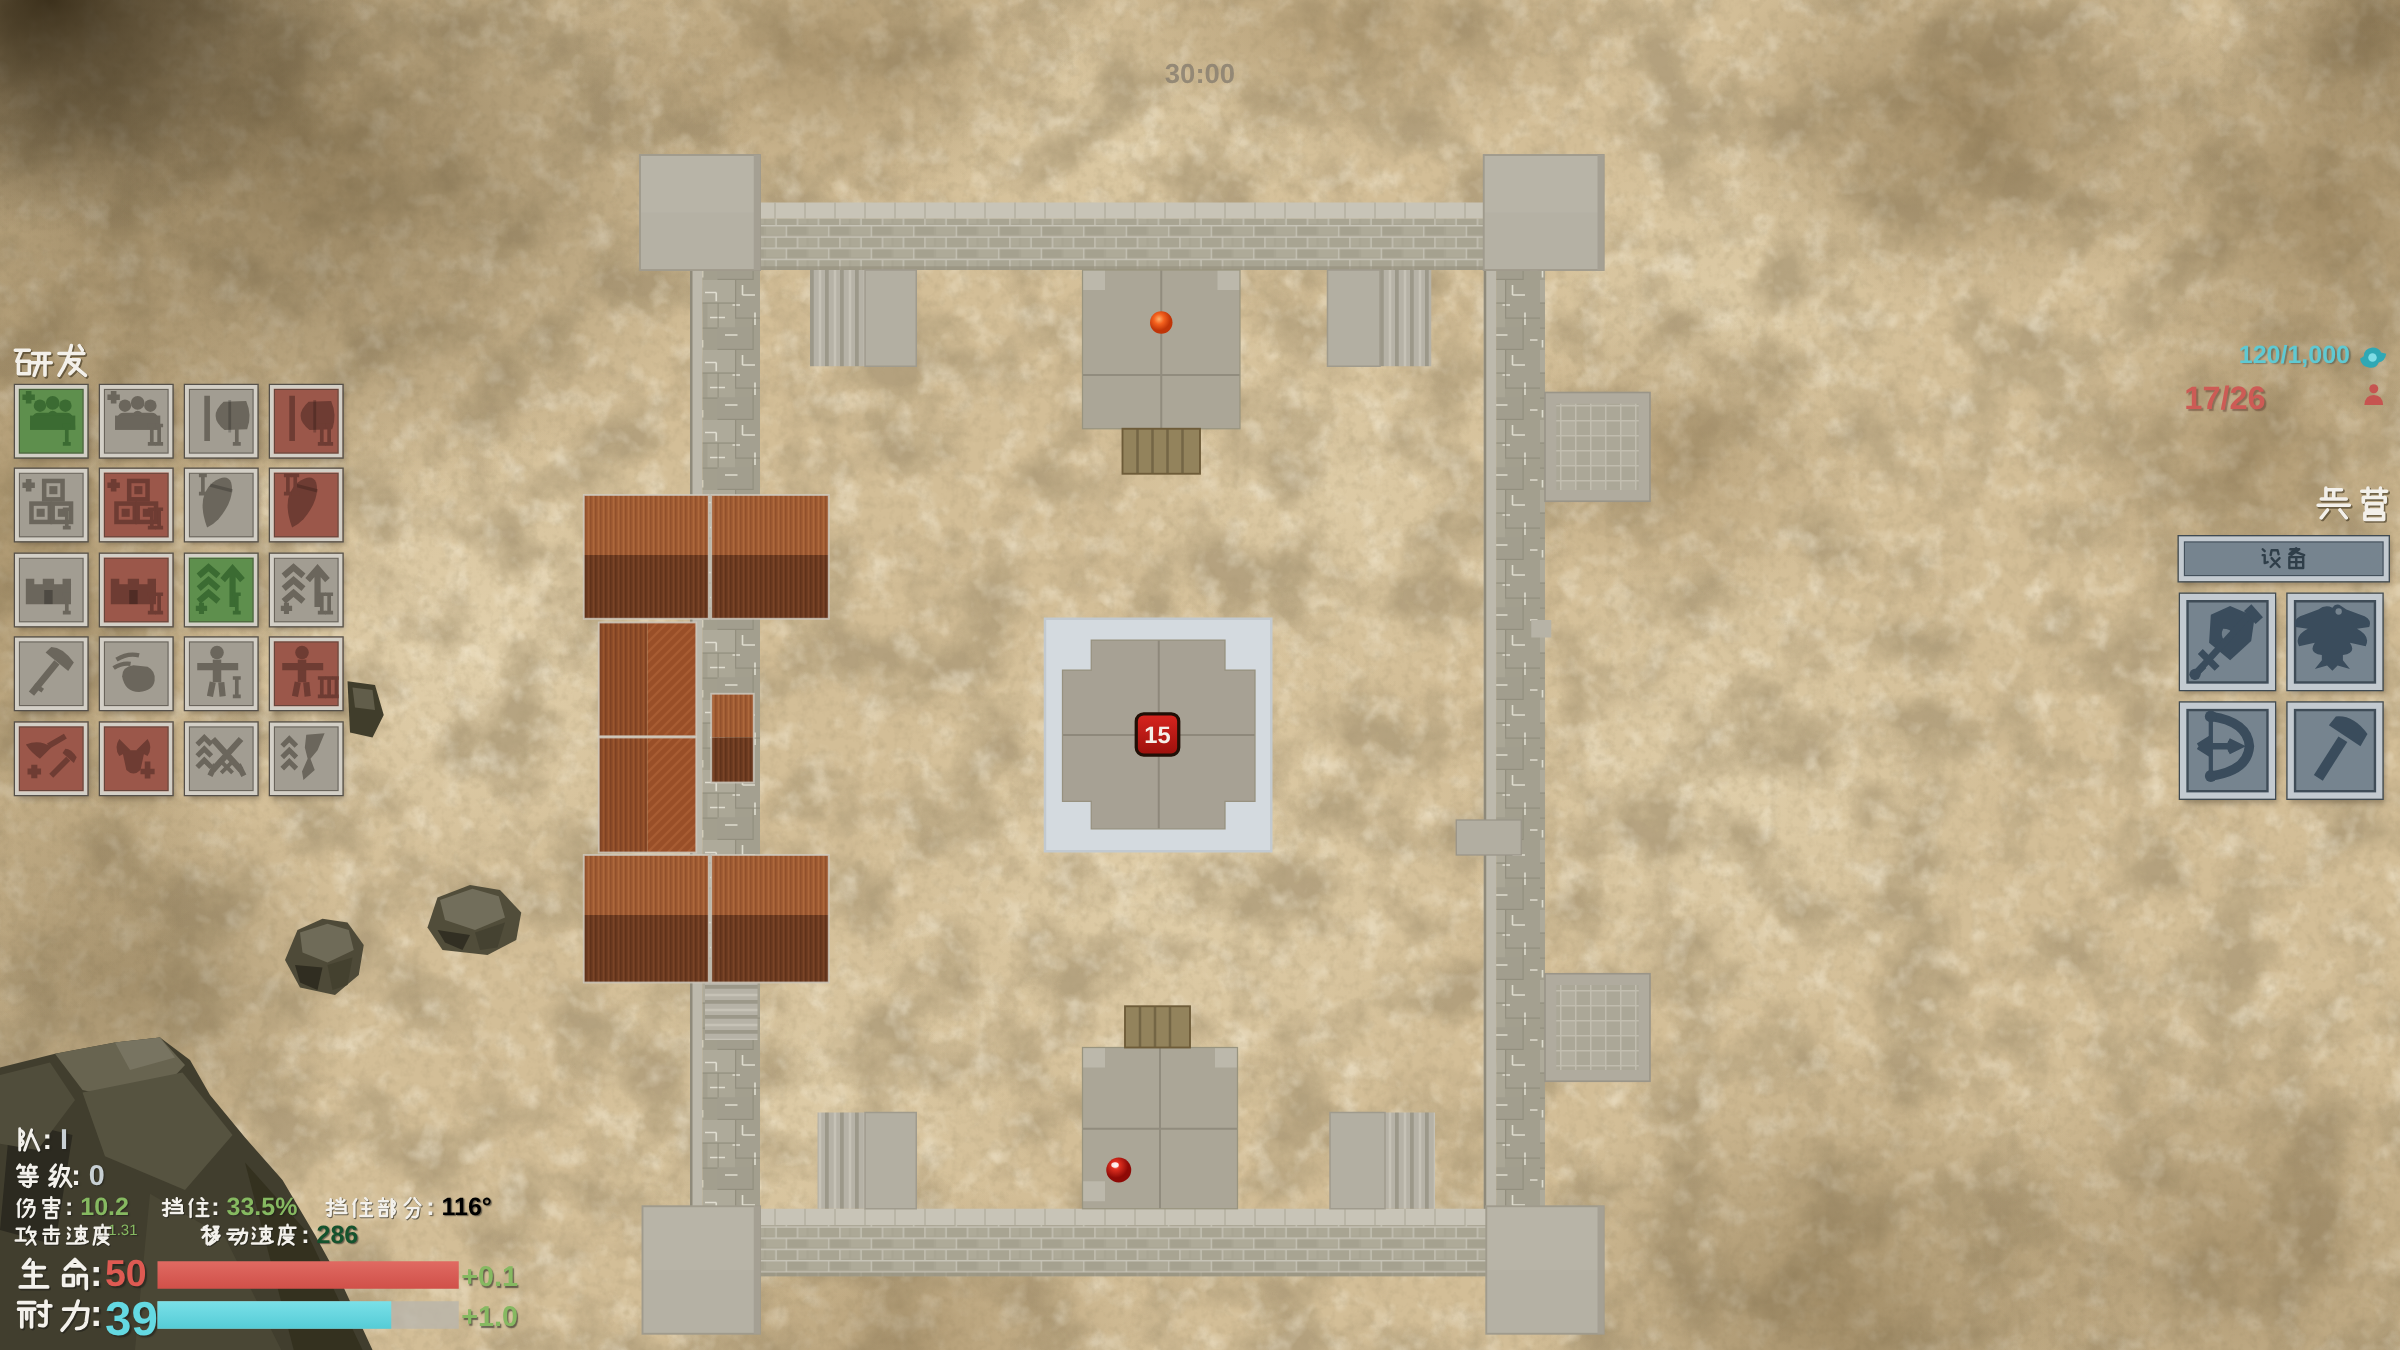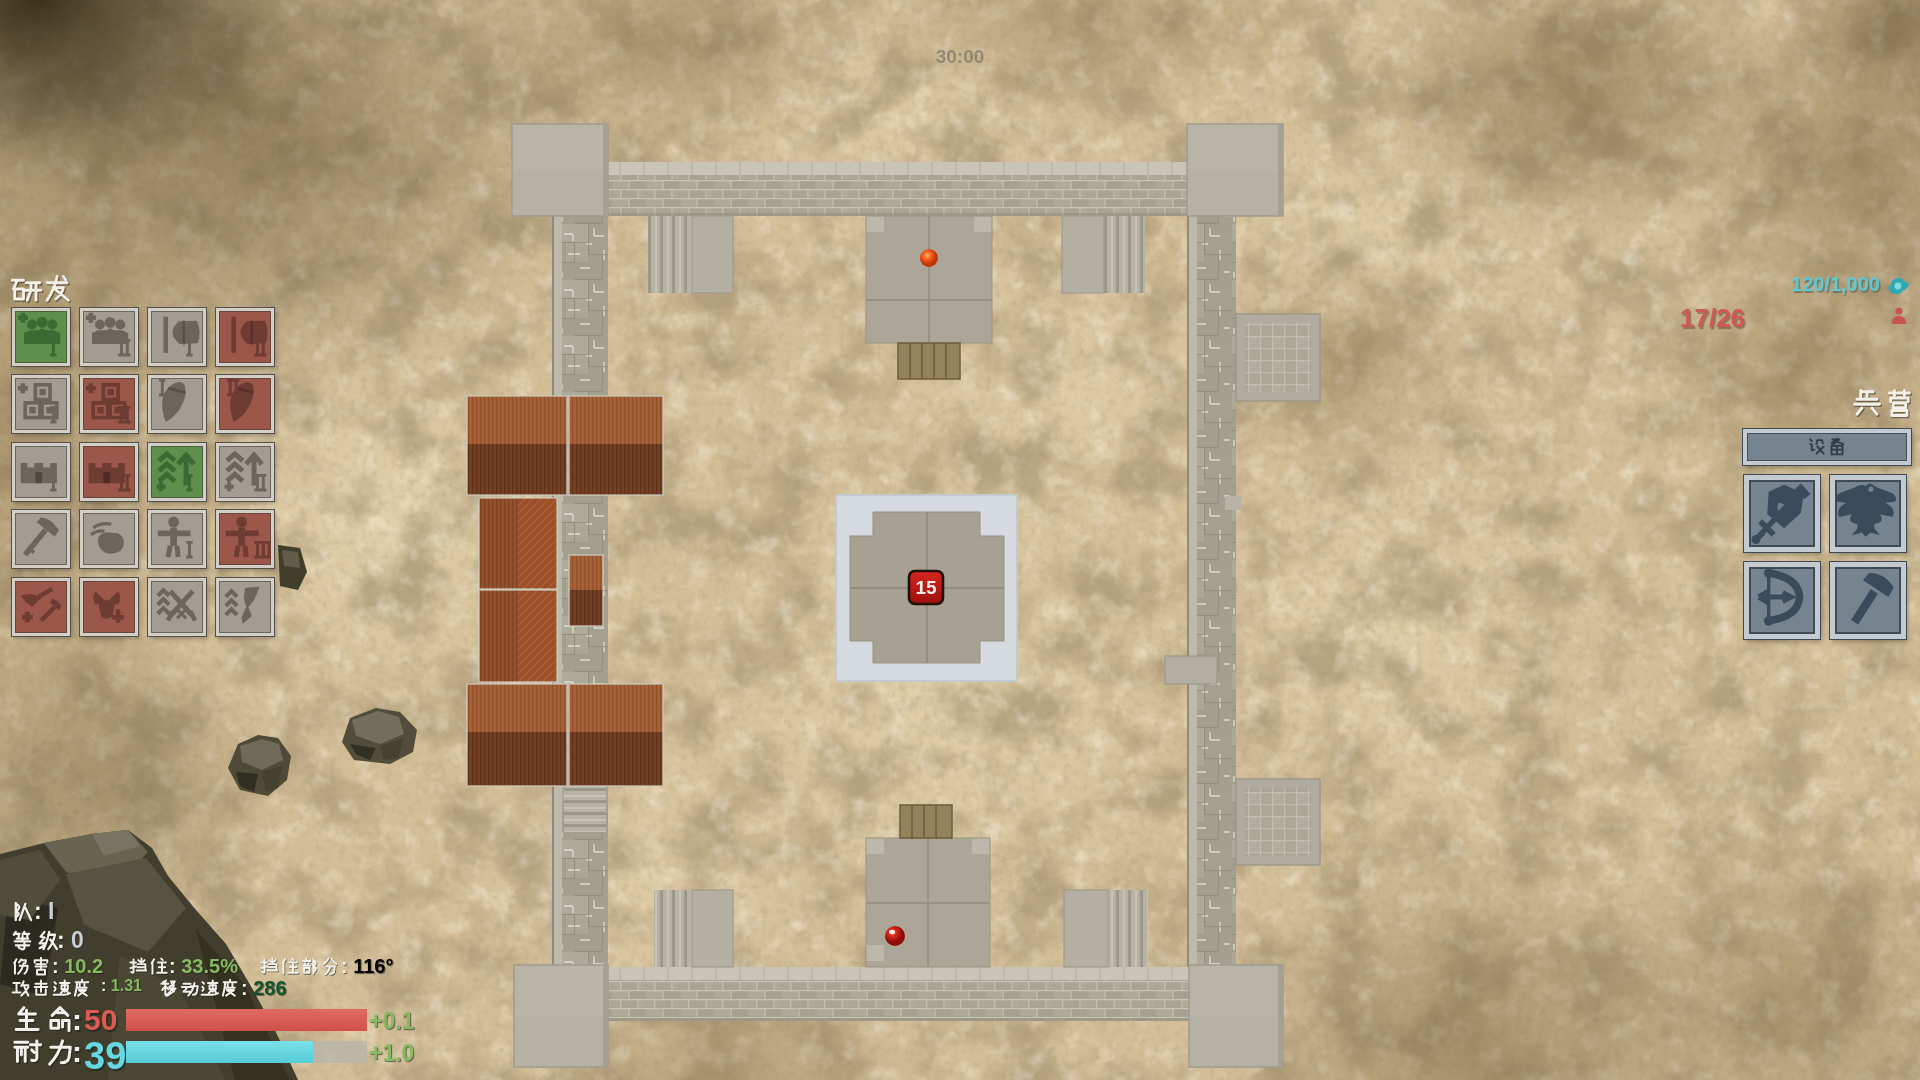--- a/index.html
+++ b/index.html
@@ -392,21 +392,21 @@
 <path d="M380,746 L404,738 L398,758 L384,760 Z" fill="#454231"></path>
       </g>
 
 <g>
         <path d="M278,545 L300,548 L307,572 L298,590 L280,586 Z" fill="#403d2b"></path>
         <path d="M282,550 L298,552 L300,568 L284,566 Z" fill="#615d4a"></path>
       </g>
 </svg>
 
 
-<div style="position:absolute;left:0;top:46px;width:1920px;text-align:center;font-size:19px;font-weight:bold;color:#8b8171;opacity:0.85;">30:00</div>
+<div style="position:absolute;left:0;top:46px;width:1920px;text-align:center;font-size:22px;font-weight:bold;color:#8b8171;opacity:0.85;">30:00</div>
 
 <div style="position:absolute;left:11px;top:274px;"><svg width="65" height="33" viewBox="0 0 65 33" style="overflow:visible;opacity:1">
         <g transform="translate(0,0) scale(1.25)">
           <path d="M1,5 L10,5 M5,5 L2,12 M3,12 L10,12 L10,20 L3,20 Z M12,7 L23,7 M11,13 L24,13 M16,7 L16,13 L13,21 M20,7 L20,21" fill="none" stroke="rgba(50,40,20,0.55)" stroke-width="2.6" stroke-linecap="round" stroke-linejoin="round" transform="translate(0.8,0.9)"></path>
           <path d="M1,5 L10,5 M5,5 L2,12 M3,12 L10,12 L10,20 L3,20 Z M12,7 L23,7 M11,13 L24,13 M16,7 L16,13 L13,21 M20,7 L20,21" fill="none" stroke="#f3f0ea" stroke-width="2.3" stroke-linecap="round" stroke-linejoin="round"></path>
         </g>
         <g transform="translate(32.4,0) scale(1.25)">
           <path d="M3,7 L19,7 M11,2 Q9,12 3,21 M8,11 L16,11 Q15,16 10,20 M9,12 Q14,16 20,21 M16,2 L18,5" fill="none" stroke="rgba(50,40,20,0.55)" stroke-width="2.6" stroke-linecap="round" stroke-linejoin="round" transform="translate(0.8,0.9)"></path>
           <path d="M3,7 L19,7 M11,2 Q9,12 3,21 M8,11 L16,11 Q15,16 10,20 M9,12 Q14,16 20,21 M16,2 L18,5" fill="none" stroke="#f3f0ea" stroke-width="2.3" stroke-linecap="round" stroke-linejoin="round"></path>
         </g>
@@ -576,21 +576,21 @@
         <path d="M13,4.5 L19.5,4 L17,10 L14.5,13 L16,17 L12,20.5 L11.5,17.5 L13.5,13 L12.5,9 Z" fill="#6b665c"></path>
       </svg></div>
 
 <div style="position:absolute;left:1680px;top:273px;width:200px;text-align:right;font-size:20px;font-weight:bold;color:#5fc9d2;text-shadow:1.5px 1.5px 1px rgba(40,60,60,0.4);">120/1,000</div>
 
 <svg style="position:absolute;left:1886px;top:277px;" width="24" height="20" viewBox="0 0 24 20">
 <path d="M12,1 Q17,1 19,5 L23,6 Q22,12 17,13 Q15,18 9,17 Q3,16 2,10 L5,8 Q5,2 12,1 Z" fill="#2fa8b5"></path>
 <circle cx="12" cy="9" r="3.4" fill="#7fdde6"></circle>
     </svg>
 
-<div style="position:absolute;left:1680px;top:303px;width:200px;text-align:left;font-size:26px;font-weight:bold;color:#cd5b55;text-shadow:1.5px 1.5px 1px rgba(70,30,25,0.4);">17/26</div>
+<div style="position:absolute;left:1680px;top:303px;width:200px;text-align:center;font-size:26px;font-weight:bold;color:#cd5b55;text-shadow:1.5px 1.5px 1px rgba(70,30,25,0.4);">17/26</div>
 
 <svg style="position:absolute;left:1889px;top:306px;" width="20" height="20" viewBox="0 0 20 20">
 <circle cx="10" cy="5" r="3.6" fill="#c65450"></circle>
 <path d="M2.5,18 Q3,10 10,10 Q17,10 17.5,18 Z" fill="#c65450"></path>
     </svg>
 
 <div style="position:absolute;left:1852px;top:388px;"><svg width="65" height="33" viewBox="0 0 65 33" style="overflow:visible;opacity:1">
         <g transform="translate(0,0) scale(1.25)">
           <path d="M7,2 L7,9 M7,3 L17,3 M12,3 L12,9 M4,9 L20,9 M2,13 L22,13 M8,16 L4,21 M16,16 L20,21" fill="none" stroke="rgba(50,40,20,0.55)" stroke-width="2.6" stroke-linecap="round" stroke-linejoin="round" transform="translate(0.8,0.9)"></path>
           <path d="M7,2 L7,9 M7,3 L17,3 M12,3 L12,9 M4,9 L20,9 M2,13 L22,13 M8,16 L4,21 M16,16 L20,21" fill="none" stroke="#f3f0ea" stroke-width="2.3" stroke-linecap="round" stroke-linejoin="round"></path>
@@ -714,21 +714,21 @@
         </g>
         <g transform="translate(41.04,0) scale(0.791667)">
           <path d="M3,4 L5,6 M3,10 Q6,12 3,15 M2,20 L15,20 Q20,20 23,18 M10,5 L22,5 M16,2 L16,16 M12,8 L20,8 L20,13 L12,13 Z M16,13 L11,18 M16,12 L21,18" fill="none" stroke="rgba(30,30,25,0.6)" stroke-width="2.8" stroke-linecap="round" stroke-linejoin="round" transform="translate(0.8,0.9)"></path>
           <path d="M3,4 L5,6 M3,10 Q6,12 3,15 M2,20 L15,20 Q20,20 23,18 M10,5 L22,5 M16,2 L16,16 M12,8 L20,8 L20,13 L12,13 Z M16,13 L11,18 M16,12 L21,18" fill="none" stroke="#f3f1ec" stroke-width="2.5" stroke-linecap="round" stroke-linejoin="round"></path>
         </g>
         <g transform="translate(61.56,0) scale(0.791667)">
           <path d="M12,1 L12,3 M4,4 L20,4 M6,4 Q5,14 3,21 M9,6 L9,11 M15,6 L15,11 M6,11 L18,11 M8,14 L16,14 M8,14 L18,21 M17,14 L7,21" fill="none" stroke="rgba(30,30,25,0.6)" stroke-width="2.8" stroke-linecap="round" stroke-linejoin="round" transform="translate(0.8,0.9)"></path>
           <path d="M12,1 L12,3 M4,4 L20,4 M6,4 Q5,14 3,21 M9,6 L9,11 M15,6 L15,11 M6,11 L18,11 M8,14 L16,14 M8,14 L18,21 M17,14 L7,21" fill="none" stroke="#f3f1ec" stroke-width="2.5" stroke-linecap="round" stroke-linejoin="round"></path>
         </g>
       </svg></div>
-<div style="position:absolute;left:101px;top:977px;font-size:16px;font-weight:bold;color:#f3f1ec;text-shadow:1px 1px 1px rgba(30,30,25,0.6);">: <span style="color:#86b961">1.31</span></div>
+<div style="position:absolute;left:80px;top:977px;font-size:12px;font-weight:normal;color:#f3f1ec;text-shadow:1px 1px 1px rgba(30,30,25,0.6);">: <span style="color:#86b961">1.31</span></div>
 
 <div style="position:absolute;left:159px;top:979px;"><svg width="82" height="21" viewBox="0 0 82 21" style="overflow:visible;opacity:1">
         <g transform="translate(0,0) scale(0.791667)">
           <path d="M9,2 L5,4 M3,6 L12,6 M8,4 L8,20 M8,9 L4,14 M8,9 L12,13 M15,3 L20,3 M20,3 Q18,8 13,10 M16,5 L18,7 M14,12 L21,12 M21,12 Q17,18 11,21 M17,14 L19,16 M19,8 Q15,16 9,21" fill="none" stroke="rgba(30,30,25,0.6)" stroke-width="2.8" stroke-linecap="round" stroke-linejoin="round" transform="translate(0.8,0.9)"></path>
           <path d="M9,2 L5,4 M3,6 L12,6 M8,4 L8,20 M8,9 L4,14 M8,9 L12,13 M15,3 L20,3 M20,3 Q18,8 13,10 M16,5 L18,7 M14,12 L21,12 M21,12 Q17,18 11,21 M17,14 L19,16 M19,8 Q15,16 9,21" fill="none" stroke="#f3f1ec" stroke-width="2.5" stroke-linecap="round" stroke-linejoin="round"></path>
         </g>
         <g transform="translate(20.52,0) scale(0.791667)">
           <path d="M5,6 L14,6 M3,10 L15,10 M10,10 Q8,14 5,16 M5,16 L13,16 M14,9 L23,9 M19,5 Q17,15 11,21 M23,9 L22,16 Q21,20 17,20" fill="none" stroke="rgba(30,30,25,0.6)" stroke-width="2.8" stroke-linecap="round" stroke-linejoin="round" transform="translate(0.8,0.9)"></path>
           <path d="M5,6 L14,6 M3,10 L15,10 M10,10 Q8,14 5,16 M5,16 L13,16 M14,9 L23,9 M19,5 Q17,15 11,21 M23,9 L22,16 Q21,20 17,20" fill="none" stroke="#f3f1ec" stroke-width="2.5" stroke-linecap="round" stroke-linejoin="round"></path>
         </g>

